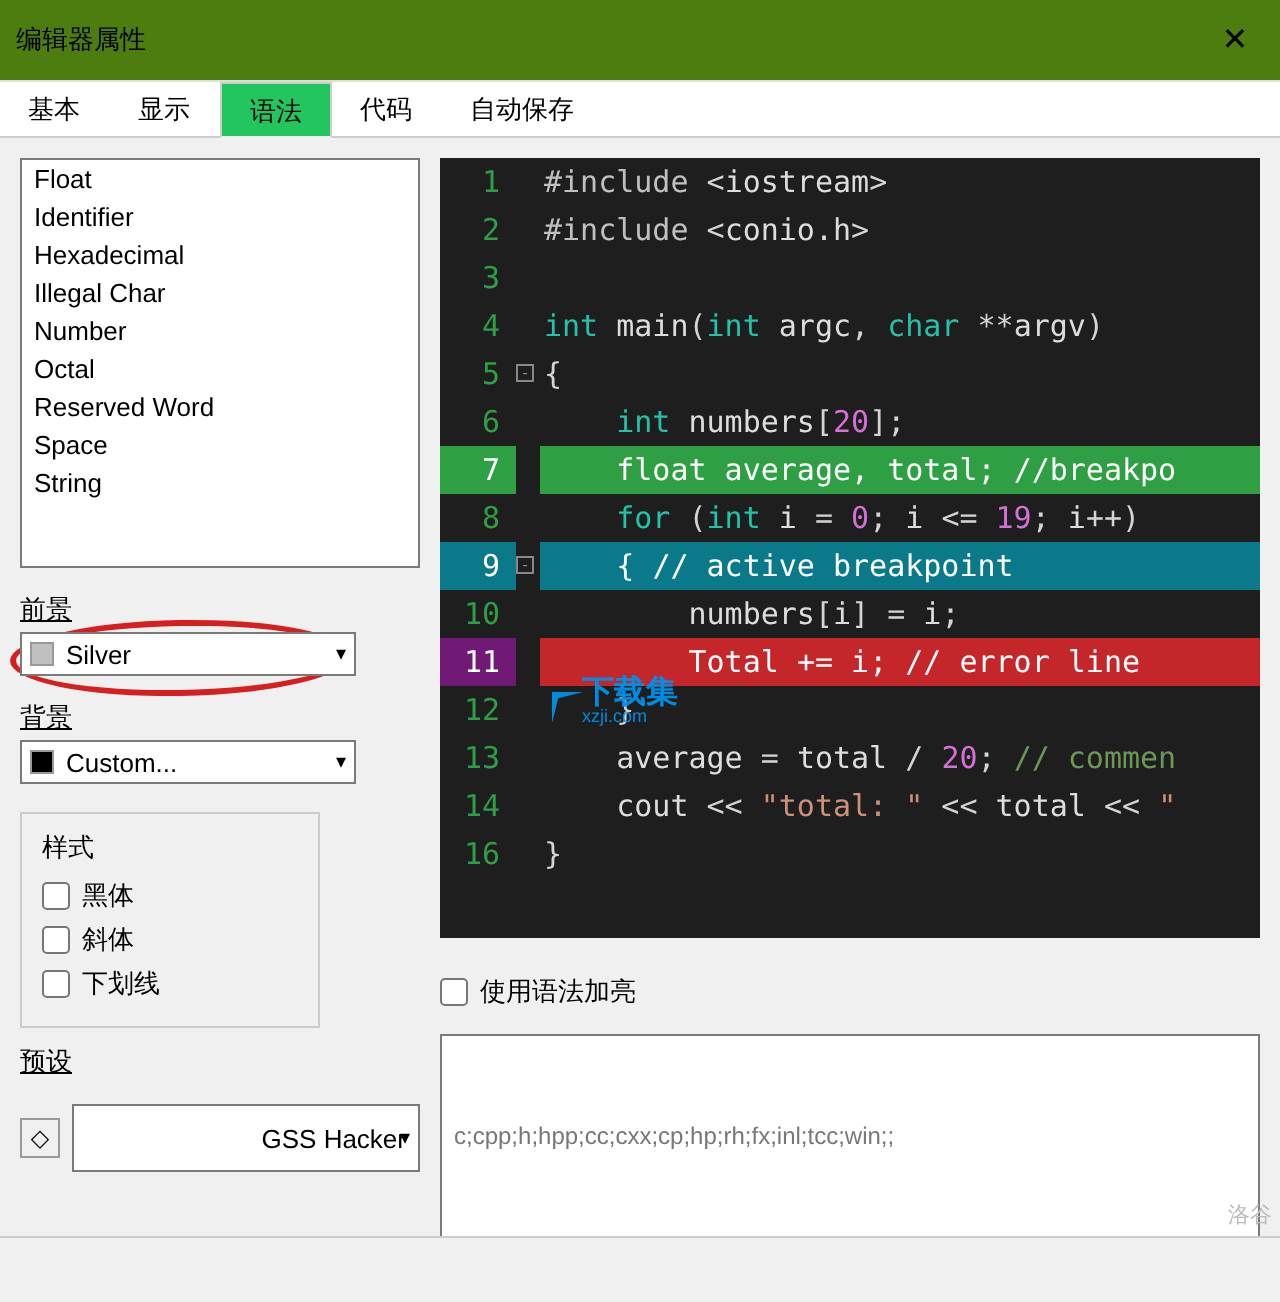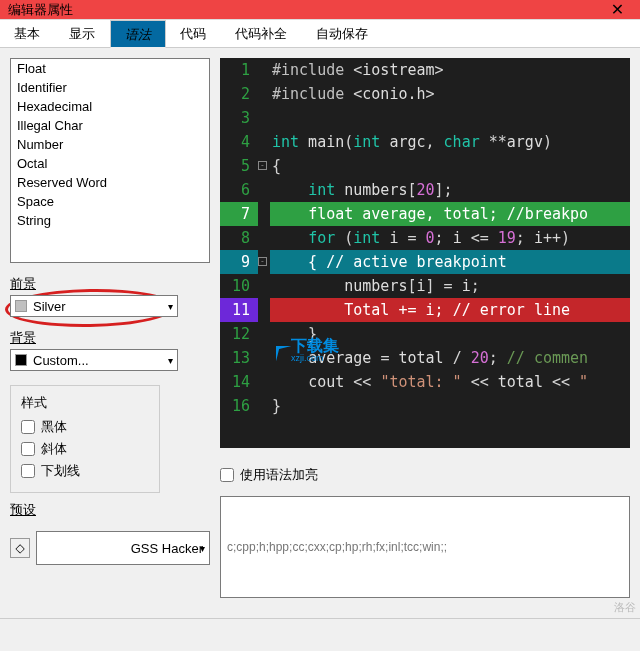--- a/index.html
+++ b/index.html
@@ -1,21 +1,21 @@
 <!DOCTYPE html>
 <html><head>
 <meta charset="utf-8">
 <style>
 * { box-sizing: border-box; margin: 0; padding: 0; }
 body { font-family: "Microsoft YaHei", "Segoe UI", sans-serif; font-size: 13px; background: #f0f0f0; width: 640px; height: 651px; overflow: hidden; position: relative; }
-.titlebar { height: 20px; background: #ef4444; display: flex; align-items: center; justify-content: space-between; padding: 0 0 0 8px; border-bottom: 1px solid #ddd; }
+.titlebar { height: 41px; background: #4d7c0f; display: flex; align-items: center; justify-content: space-between; padding: 0 0 0 8px; border-bottom: 1px solid #ddd; }
 .titlebar-close { width: 45px; height: 30px; display: flex; align-items: center; justify-content: center; font-size: 16px; }
 .tabs { display: flex; background: #fff; border-bottom: 1px solid #ccc; height: 28px; }
 .tab { padding: 5px 14px; font-size: 13px; cursor: pointer; border-right: 1px solid transparent; }
-.tab.active { background: #0369a1; border: 1px solid #ccc; border-bottom: 1px solid #f0f0f0; margin-bottom: -1px; font-style: italic; }
+.tab.active { background: #22c55e; border: 1px solid #ccc; border-bottom: 1px solid #f0f0f0; margin-bottom: -1px; }
 .content { display: flex; padding: 10px; gap: 10px; height: 560px; }
 .left-panel { width: 200px; display: flex; flex-direction: column; gap: 8px; }
 .listbox { border: 1px solid #7a7a7a; background: #fff; height: 205px; overflow-y: auto; }
 .listbox-item { padding: 2px 6px; font-size: 13px; cursor: pointer; }
 .listbox-item.selected { background: #0078d7; color: #fff; }
 .field-group { margin-top: 4px; position: relative; }
 .field-label { font-size: 13px; margin-bottom: 2px; display: block; text-decoration: underline; }
 .combo { border: 1px solid #7a7a7a; background: #fff; height: 22px; display: flex; align-items: center; padding: 0 4px; position: relative; width: 168px; }
 .combo-swatch { width: 12px; height: 12px; margin-right: 6px; border: 1px solid #999; }
 .combo-arrow { position: absolute; right: 4px; font-size: 10px; }
@@ -41,21 +41,21 @@
 .preproc { color: #c0c0c0; }
 .op { color: #d4d4d4; }
 .id { color: #ddd; }
 .hl-green { background: #2ea043; }
 .hl-green .gutter { background: #2ea043; color: #fff; }
 .hl-green .line-text span { color: #fff !important; }
 .hl-teal { background: #0a7a8a; }
 .hl-teal .gutter { background: #0a7a8a; color: #fff; }
 .hl-teal .line-text span { color: #fff !important; }
 .hl-red { background: #c4262a; }
-.hl-red .gutter { background: #6d28d9; color: #fff; }
+.hl-red .gutter { background: #701a75; color: #fff; }
 .hl-red .line-text span { color: #fff !important; }
 .watermark { position: absolute; left: 265px; top: 335px; pointer-events: none; z-index: 5; opacity: 0.95; }
 .watermark-logo { display: flex; align-items: center; gap: 4px; }
 .wl-arrow { width: 22px; height: 22px; background: #0091ea; clip-path: polygon(0 100%, 50% 50%, 100% 100%, 50% 70%); transform: rotate(-45deg); }
 .wl-text { color: #0091ea; font-size: 16px; font-weight: bold; }
 .wl-sub { color: #0091ea; font-size: 9px; margin-left: 26px; margin-top: -4px; }
 .syntax-row { display: flex; align-items: center; gap: 8px; margin-top: 6px; }
 .ext-input { border: 1px solid #7a7a7a; background: #fff; height: 24px; flex: 1; padding: 0 6px; color: #777; font-size: 12px; }
 .bottom-bar { position: absolute; bottom: 0; left: 0; right: 0; height: 33px; background: #f0f0f0; border-top: 1px solid #ccc; display: flex; justify-content: flex-end; align-items: center; padding-right: 10px; gap: 8px; }
 .corner-label { position: absolute; right: 4px; bottom: 36px; font-size: 11px; color: #bbb; }
@@ -66,21 +66,20 @@
 <div class="titlebar">
   <span>编辑器属性</span>
   <div class="titlebar-close">✕</div>
 </div>
 
 <div class="tabs">
     <div class="tab">基本</div>
     <div class="tab">显示</div>
     <div class="tab active">语法</div>
     <div class="tab">代码</div>
-    <div class="tab">代码补全</div>
     <div class="tab">自动保存</div>
   </div>
 
 <div class="content">
   <div class="left-panel">
     <div class="listbox">
         <div class="listbox-item">Float</div>
         <div class="listbox-item">Identifier</div>
         <div class="listbox-item">Hexadecimal</div>
         <div class="listbox-item">Illegal Char</div>

